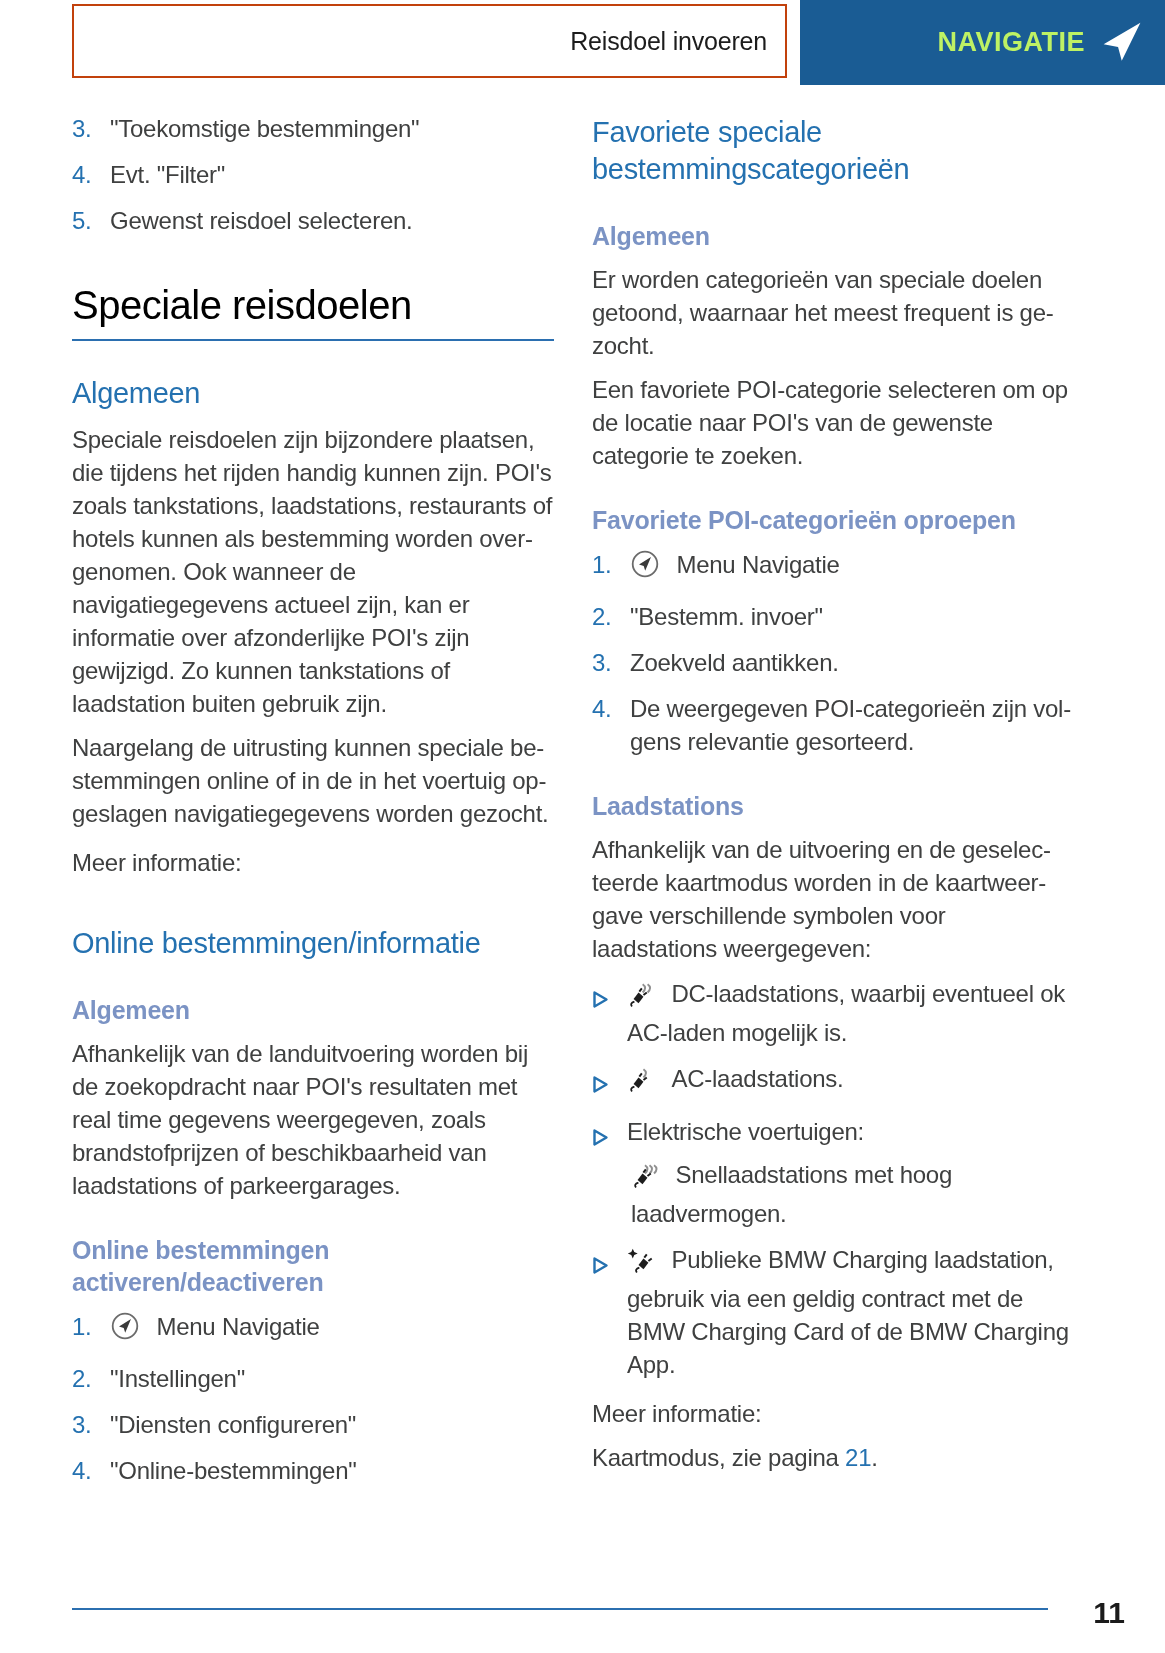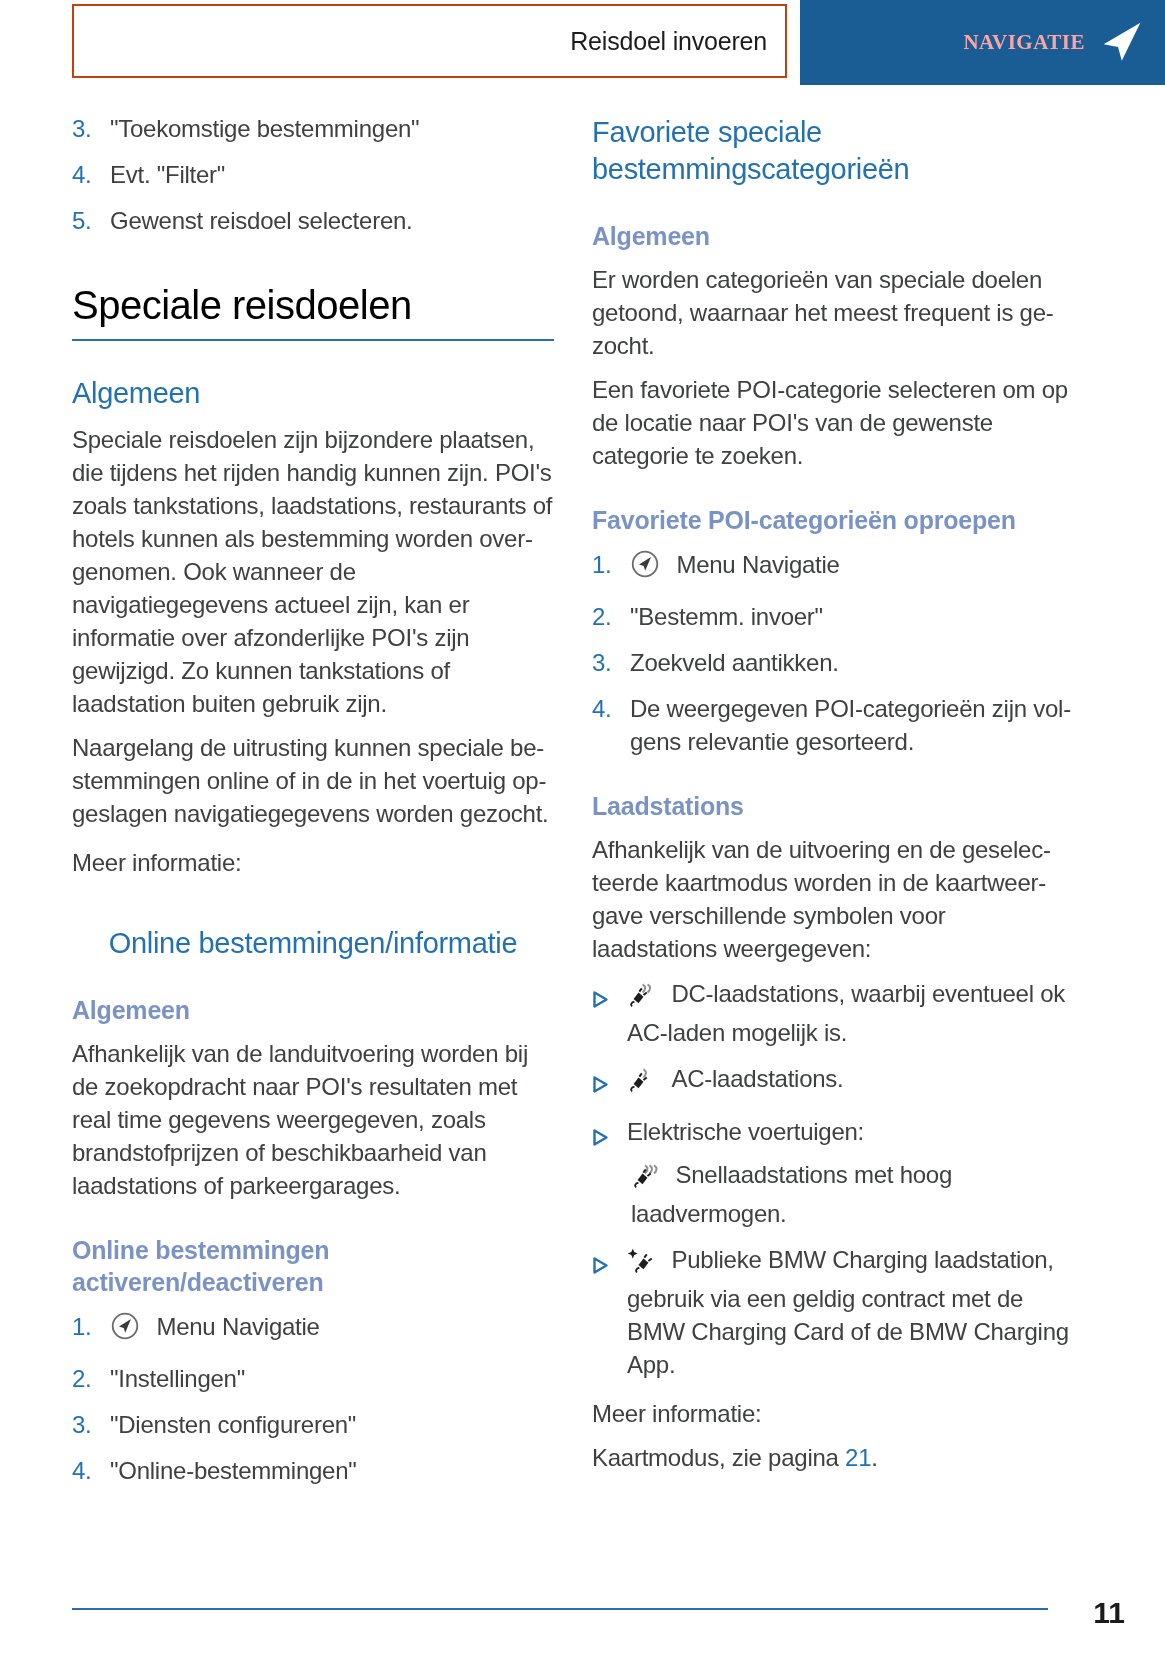--- a/index.html
+++ b/index.html
@@ -24,21 +24,21 @@
   }
   .crumb-box .crumb-text { font-size:25px; color:#1c1c1c; letter-spacing:-0.2px; }
   .chapter-box {
     position:absolute; left:800px; top:0;
     width:365px; height:85px;
     background:#1a5c94;
     display:flex; align-items:center; justify-content:flex-end;
     padding-right:22px; gap:16px;
   }
   .chapter-box .chapter-text {
-    color:#fca5a5; font-size:21px; font-weight:bold; letter-spacing:0.5px;font-family:Liberation Serif, serif;
+    color:#bef264; font-size:27px; font-weight:bold; letter-spacing:0.5px;
   }
 
   
   .col { position:absolute; top:108px; width:482px; font-size:24px; line-height:33px; letter-spacing:-0.25px; }
   .col-left  { left:72px; }
   .col-right { left:592px; }
 
   h1.doc-h1 { font-size:40px; font-weight:normal; color:#000000; letter-spacing:-0.5px; line-height:48px; margin-top:44px; }
   .h1-rule { border:none; border-top:2px solid #2b6fb0; margin-top:10px; }
   h2.doc-h2 { font-size:29px; font-weight:normal; color:#2471b0; letter-spacing:-0.3px; line-height:37px; margin-top:34px; }
@@ -100,21 +100,21 @@
     </div>
 
     <h1 class="doc-h1">Speciale reisdoelen</h1>
     <hr class="h1-rule">
 
     <h2 class="doc-h2">Algemeen</h2>
     <p class="body-text">Speciale reisdoelen zijn bijzondere plaatsen, die tijdens het rijden handig kunnen zijn. POI's zoals tankstations, laadstations, restaurants of hotels kunnen als bestemming worden over­genomen. Ook wanneer de navigatiegegevens actueel zijn, kan er informatie over afzonder­lijke POI's zijn gewijzigd. Zo kunnen tankstati­ons of laadstation buiten gebruik zijn.</p>
     <p class="body-text">Naargelang de uitrusting kunnen speciale be­stemmingen online of in de in het voertuig op­geslagen navigatiegegevens worden gezocht.</p>
     <p class="body-text more-info">Meer informatie:</p>
 
-    <h2 class="doc-h2" style="margin-top:46px;text-align:center;">Online bestemmingen/informatie</h2>
+    <h2 class="doc-h2" style="margin-top:46px;">Online bestemmingen/informatie</h2>
 
     <h3 class="doc-h3">Algemeen</h3>
     <p class="body-text">Afhankelijk van de landuitvoering worden bij de zoekopdracht naar POI's resultaten met real time gegevens weergegeven, zoals brand­stofprijzen of beschikbaarheid van laadstati­ons of parkeergarages.</p>
 
     <h3 class="doc-h3">Online bestemmingen activeren/deactiveren</h3>
     <div class="steps">
       <div class="step">
         <span class="step-num">1.</span>
         <span class="step-text">
           <span class="inline-icon">

